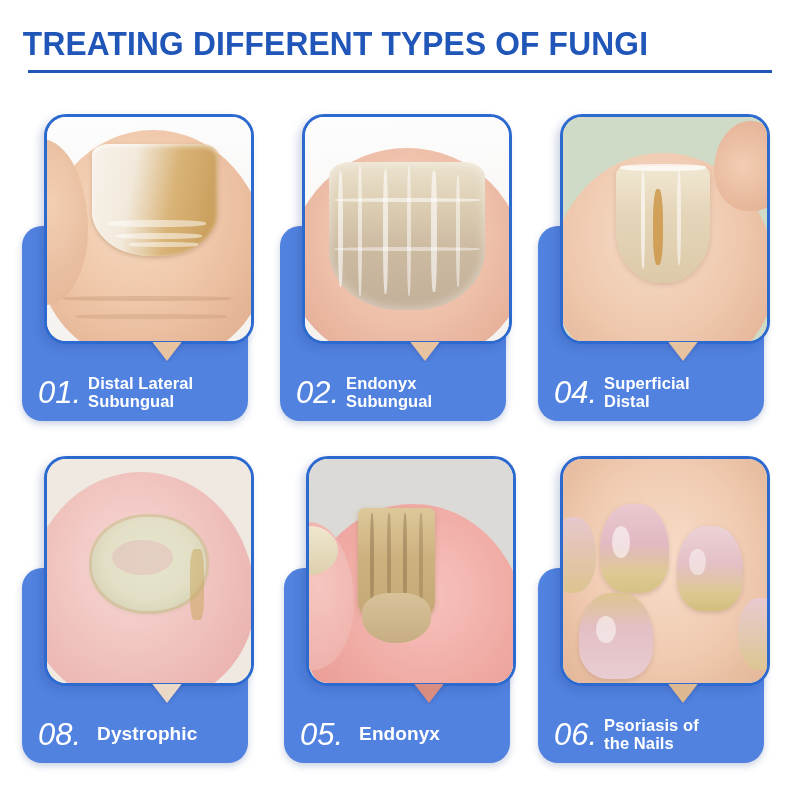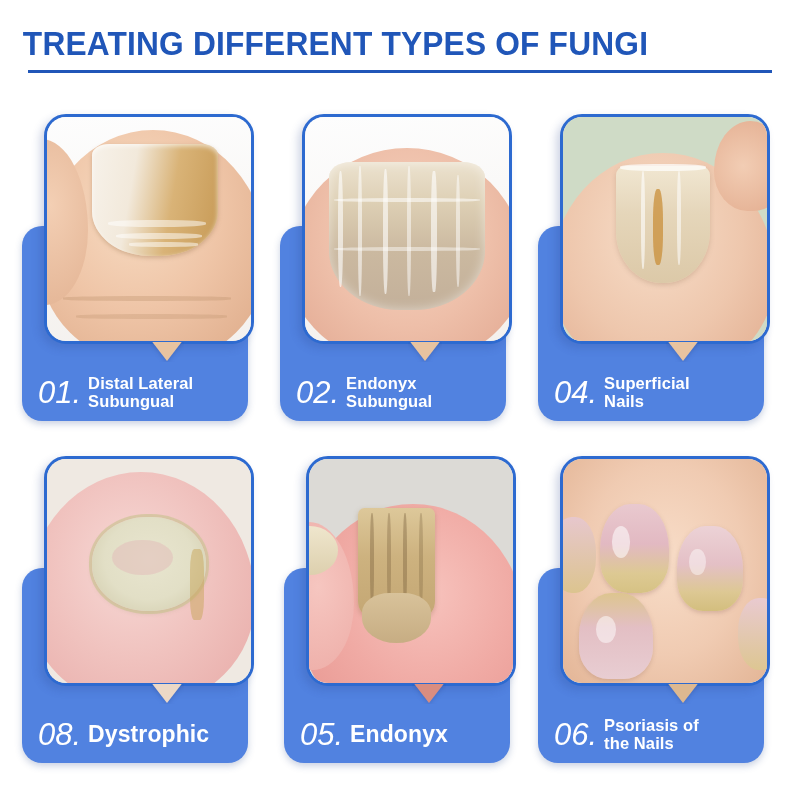--- a/index.html
+++ b/index.html
@@ -133,21 +133,21 @@
     flex: 0 0 auto;
     text-align: center;
   }
   .card-label {
     font-size: 16.5px;
     font-weight: bold;
     color: #ffffff;
     line-height: 18px;
     letter-spacing: 0.1px;
   }
-  .card-label.single { font-size: 23px; }
+  .card-label.single { font-size: 19px; margin-left: 9px; }
 
   
   .bg-white  { background: linear-gradient(175deg,#fdfdfd 0%,#f4f1ee 100%); }
   .bg-green  { background: #cfdbc6; }
   .bg-grey   { background: #dcdad6; }
   .bg-cream  { background: #efe9e2; }
 
   .toe {
     position: absolute;
     border-radius: 50% 50% 46% 46% / 55% 55% 45% 45%;
@@ -254,21 +254,21 @@
           <div class="streak" style="left:28%; top:21%; width:42%; height:3%; background:rgba(255,255,255,0.7);"></div>
         </div>
       </div>
       <div class="card-pointer">
         <div class="tri skin-light"></div>
       </div>
       <div class="card-caption">
         <span class="card-num">04.</span>
         <span class="card-label">
           <span>Superficial</span><br>
-          <span>Nails</span>
+          <span>Distal</span>
         </span>
       </div>
     </div>
 
     <div class="card" style="left:22px; top:348px;">
       <div class="card-panel"></div>
       <div class="card-photo">
         <div class="photo-art bg-cream">
           <div class="toe" style="left:-10%; top:6%; width:112%; height:104%;
                background:radial-gradient(ellipse at 46% 40%, #f7d9d6 0%, #f0c2be 48%, #e7a9a6 100%);"></div>

